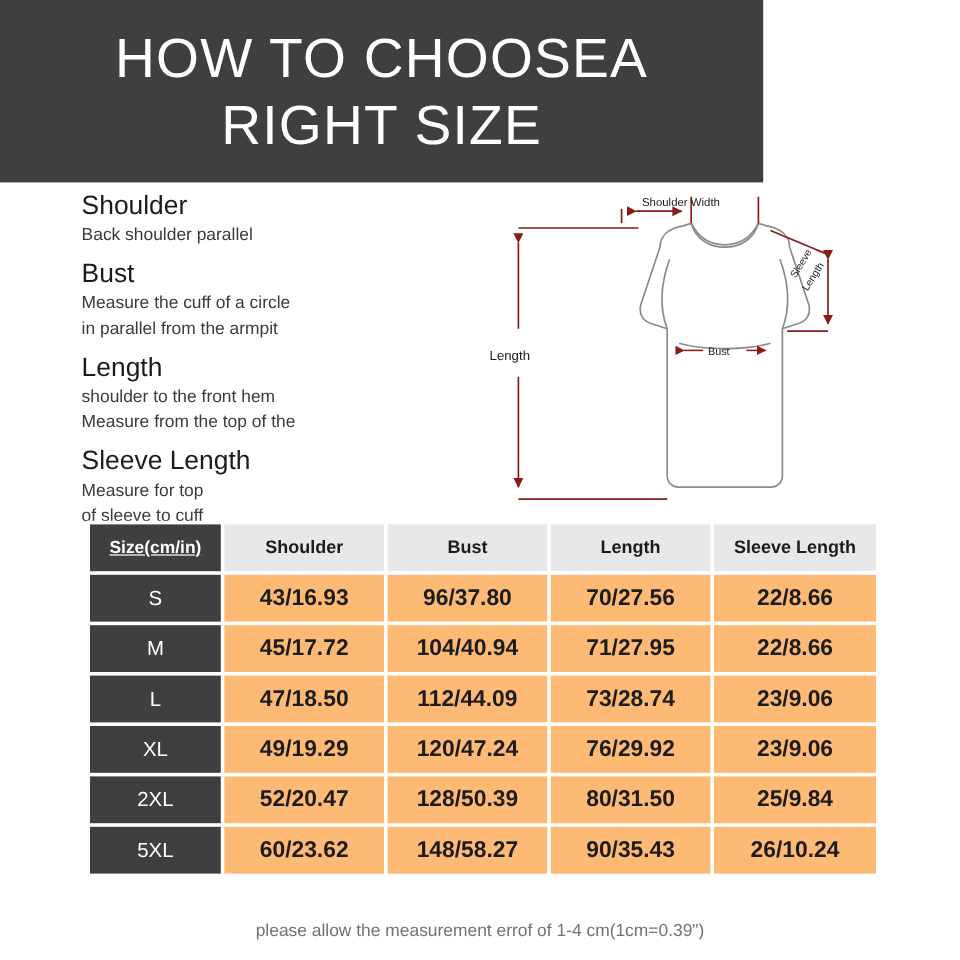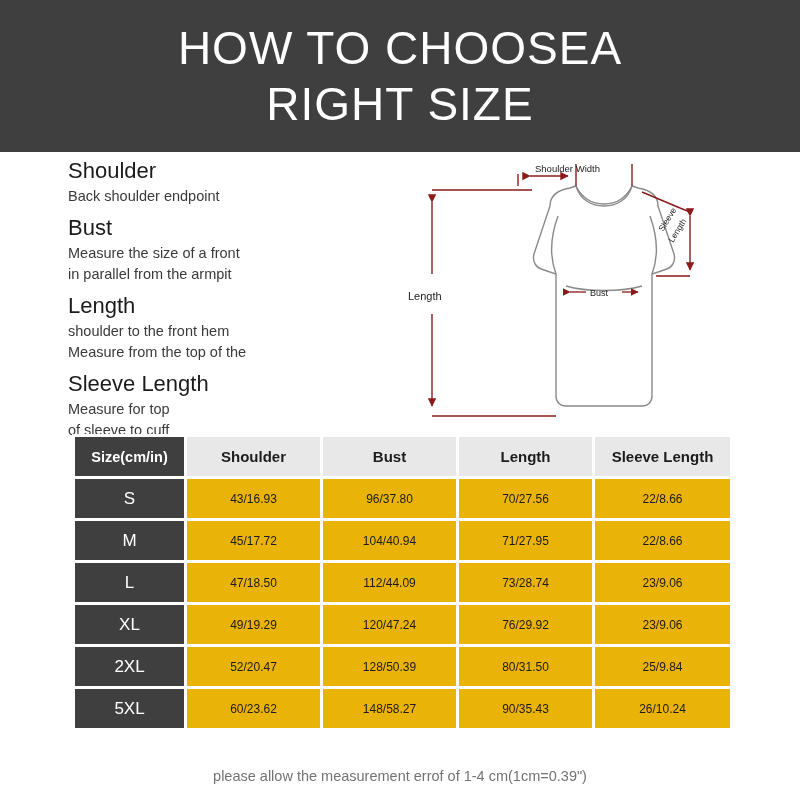--- a/index.html
+++ b/index.html
@@ -18,21 +18,21 @@
     width: 800px;
     height: 800px;
     background: #ffffff;
   }
 
   
   .banner {
     position: absolute;
     left: 0;
     top: 0;
-    width: 800px;
+    width: 636px;
     height: 152px;
     background: #3f3f3f;
     color: #ffffff;
     display: flex;
     flex-direction: column;
     align-items: center;
     justify-content: center;
     text-align: center;
   }
   .banner-line {
@@ -95,35 +95,37 @@
     font-size: 15px;
     color: #1c1c1c;
     border: 3px solid #ffffff;
     padding: 0;
   }
   .size-table thead th.hdr-first {
     background: #3f3f3f;
     color: #ffffff;
     font-size: 14.5px;
     font-weight: bold;
+    text-decoration: underline;
   }
   .size-table thead th.hdr {
     background: #e8e8e8;
     font-weight: bold;
     font-size: 15px;
     color: #1c1c1c;
   }
   .size-table td.rowlabel {
     background: #3f3f3f;
     color: #ffffff;
     font-size: 17px;
   }
   .size-table td.cell {
-    background: #eab308;
-    font-size: 12px;
+    background: #fdba74;
+    font-size: 19px;
+    font-weight: bold;
   }
 
   
   .footnote {
     position: absolute;
     left: 0;
     top: 768px;
     width: 800px;
     text-align: center;
     font-size: 14.5px;
@@ -137,26 +139,26 @@
 
   <div class="banner">
     <div class="banner-line">HOW TO CHOOSEA</div>
     <div class="banner-line">RIGHT SIZE</div>
   </div>
 
   <div class="desc">
 
     <div>
       <div class="desc-title first">Shoulder</div>
-      <div class="desc-body">Back shoulder endpoint</div>
+      <div class="desc-body">Back shoulder parallel</div>
     </div>
 
     <div>
       <div class="desc-title">Bust</div>
-      <div class="desc-body">Measure the size of a front</div>
+      <div class="desc-body">Measure the cuff of a circle</div>
       <div class="desc-body">in parallel from the armpit</div>
     </div>
 
     <div>
       <div class="desc-title">Length</div>
       <div class="desc-body">shoulder to the front hem</div>
       <div class="desc-body">Measure from the top of the</div>
     </div>
 
     <div>

